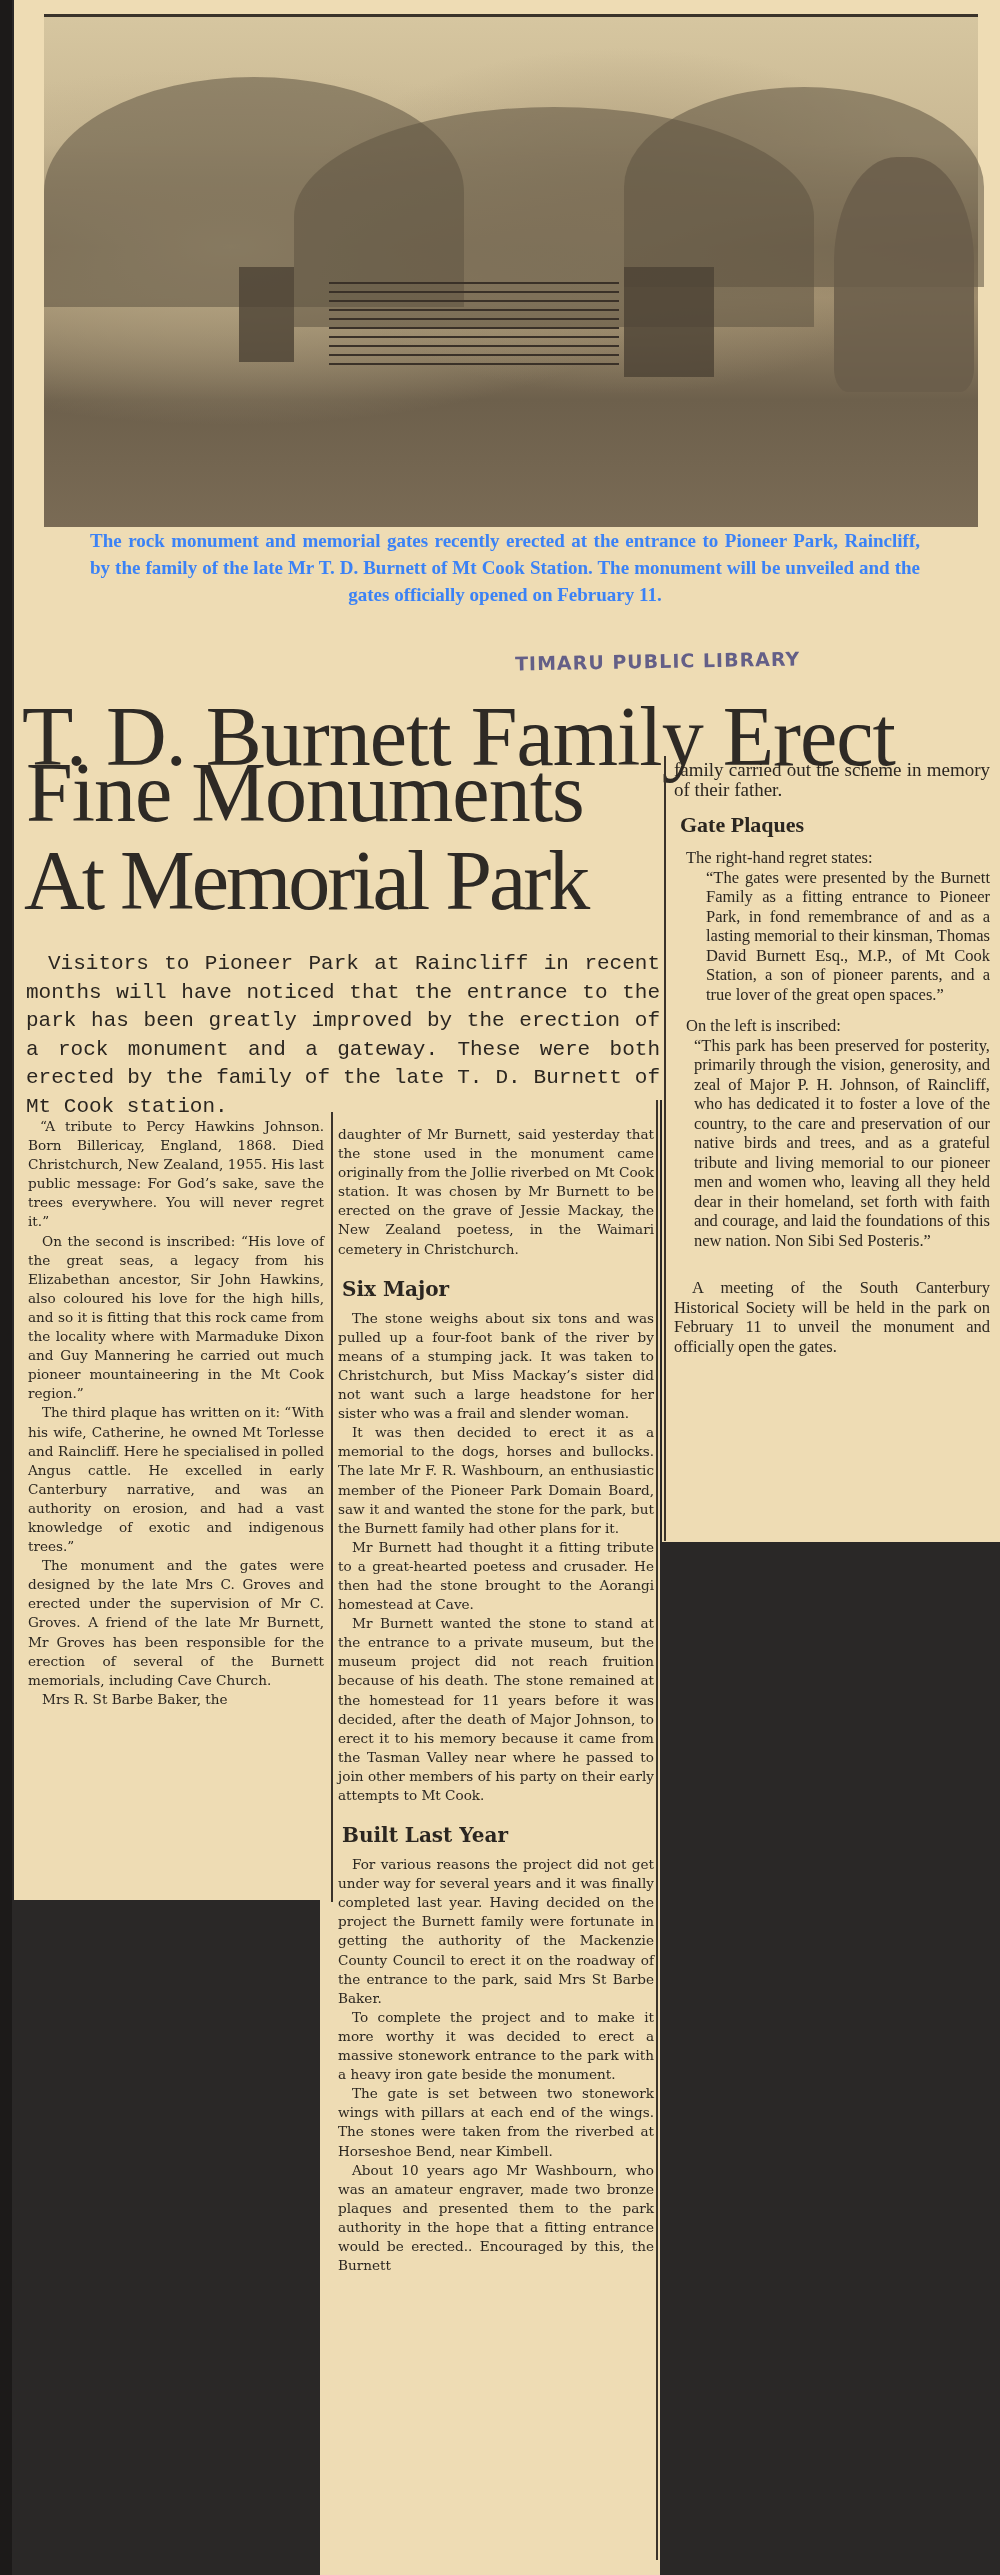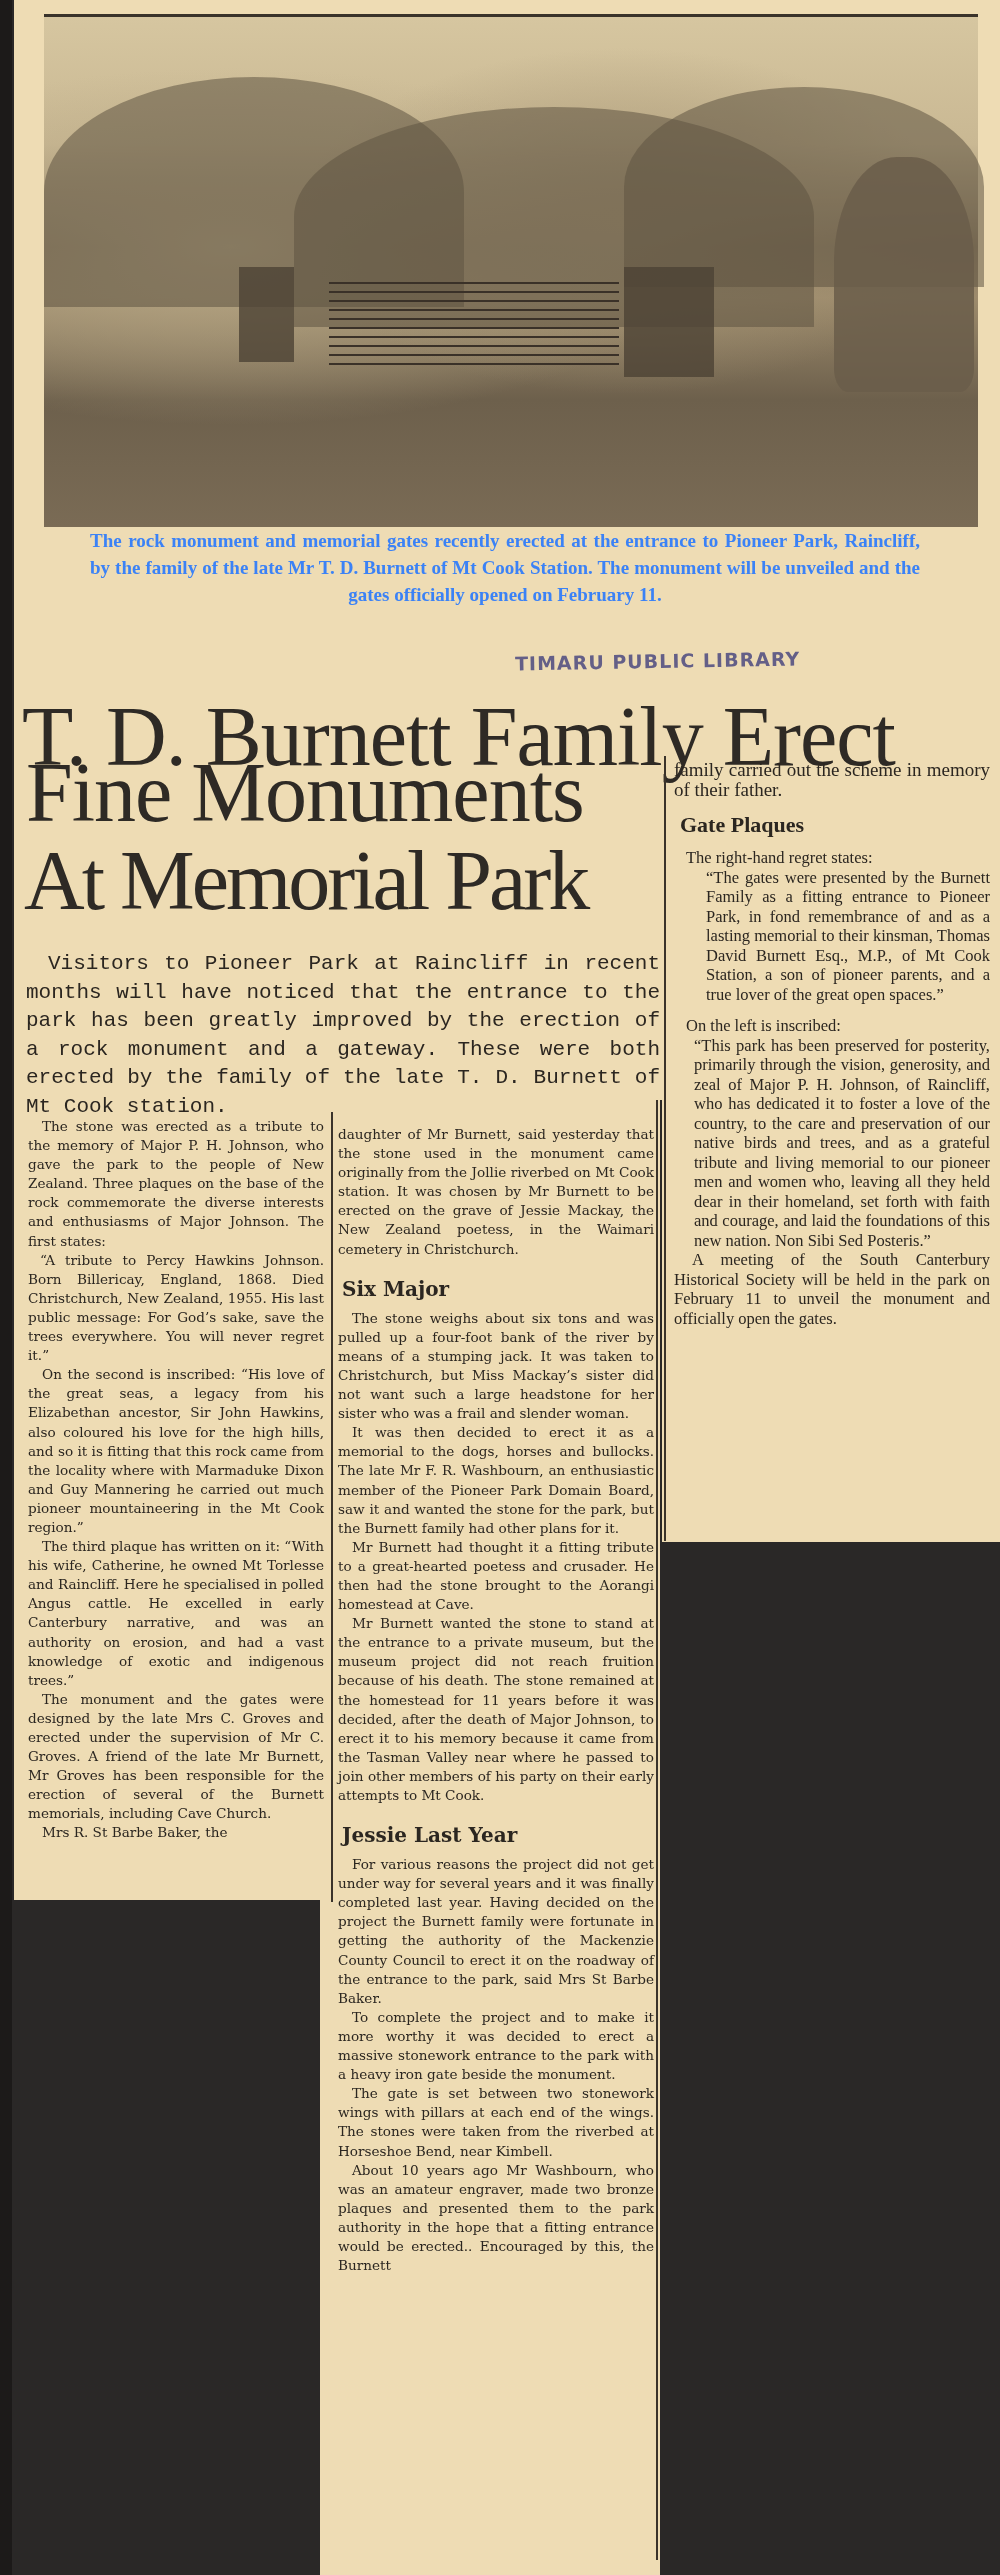--- a/index.html
+++ b/index.html
@@ -96,43 +96,42 @@
 <div class="headline h2">Fine Monuments</div>
 <div class="headline h3">At Memorial Park</div>
 
 <div class="vrule" style="left:664px;top:756px;height:785px;"></div>
 <div class="vrule" style="left:331px;top:1112px;height:790px;"></div>
 <div class="vrule" style="left:656px;top:1100px;height:1460px;"></div>
 
 <div class="lead">Visitors to Pioneer Park at Raincliff in recent months will have noticed that the entrance to the park has been greatly improved by the erection of a rock monument and a gateway. These were both erected by the family of the late T. D. Burnett of Mt Cook station.</div>
 
 <div class="col c1">
-  <p>The stone was erected as a tribute to the memory of Major P. H. Johnson, who gave the park to the people of New Zealand. Three plaques on the base of the rock commemorate the diverse interests and enthusiasms of Major Johnson. The first states:</p>
   <p class="q2">“A tribute to Percy Hawkins Johnson. Born Billericay, England, 1868. Died Christchurch, New Zealand, 1955. His last public message: For God’s sake, save the trees everywhere. You will never regret it.”</p>
   <p>On the second is inscribed: “His love of the great seas, a legacy from his Elizabethan ancestor, Sir John Hawkins, also coloured his love for the high hills, and so it is fitting that this rock came from the locality where with Marmaduke Dixon and Guy Mannering he carried out much pioneer mountaineering in the Mt Cook region.”</p>
   <p>The third plaque has written on it: “With his wife, Catherine, he owned Mt Torlesse and Raincliff. Here he specialised in polled Angus cattle. He excelled in early Canterbury narrative, and was an authority on erosion, and had a vast knowledge of exotic and indigenous trees.”</p>
   <p>The monument and the gates were designed by the late Mrs C. Groves and erected under the supervision of Mr C. Groves. A friend of the late Mr Burnett, Mr Groves has been responsible for the erection of several of the Burnett memorials, including Cave Church.</p>
   <p>Mrs R. St Barbe Baker, the</p>
 </div>
 
 <div class="col c2">
   <p class="noind">daughter of Mr Burnett, said yesterday that the stone used in the monument came originally from the Jollie riverbed on Mt Cook station. It was chosen by Mr Burnett to be erected on the grave of Jessie Mackay, the New Zealand poetess, in the Waimari cemetery in Christchurch.</p>
   <div class="subhead">Six Major</div>
   <p>The stone weighs about six tons and was pulled up a four-foot bank of the river by means of a stumping jack. It was taken to Christchurch, but Miss Mackay’s sister did not want such a large headstone for her sister who was a frail and slender woman.</p>
   <p>It was then decided to erect it as a memorial to the dogs, horses and bullocks. The late Mr F. R. Washbourn, an enthusiastic member of the Pioneer Park Domain Board, saw it and wanted the stone for the park, but the Burnett family had other plans for it.</p>
   <p>Mr Burnett had thought it a fitting tribute to a great-hearted poetess and crusader. He then had the stone brought to the Aorangi homestead at Cave.</p>
   <p>Mr Burnett wanted the stone to stand at the entrance to a private museum, but the museum project did not reach fruition because of his death. The stone remained at the homestead for 11 years before it was decided, after the death of Major Johnson, to erect it to his memory because it came from the Tasman Valley near where he passed to join other members of his party on their early attempts to Mt Cook.</p>
-  <div class="subhead">Jessie Last Year</div>
+  <div class="subhead">Built Last Year</div>
   <p>For various reasons the project did not get under way for several years and it was finally completed last year. Having decided on the project the Burnett family were fortunate in getting the authority of the Mackenzie County Council to erect it on the roadway of the entrance to the park, said Mrs St Barbe Baker.</p>
   <p>To complete the project and to make it more worthy it was decided to erect a massive stonework entrance to the park with a heavy iron gate beside the monument.</p>
   <p>The gate is set between two stonework wings with pillars at each end of the wings. The stones were taken from the riverbed at Horseshoe Bend, near Kimbell.</p>
   <p>About 10 years ago Mr Washbourn, who was an amateur engraver, made two bronze plaques and presented them to the park authority in the hope that a fitting entrance would be erected.. Encouraged by this, the Burnett</p>
 </div>
 
 <div class="col c3">
   <p class="noind c3-lead">family carried out the scheme in memory of their father.</p>
   <div class="c3-subhead">Gate Plaques</div>
   <div class="plq plq-label">The right-hand regret states:</div>
   <div class="plq plq-text">“The gates were presented by the Burnett Family as a fitting entrance to Pioneer Park, in fond remembrance of and as a lasting memorial to their kinsman, Thomas David Burnett Esq., M.P., of Mt Cook Station, a son of pioneer parents, and a true lover of the great open spaces.”</div>
   <div class="plq plq-label" style="margin-top:12px;">On the left is inscribed:</div>
   <div class="plq plq-text" style="padding-left:20px;">“This park has been preserved for posterity, primarily through the vision, generosity, and zeal of Major P. H. Johnson, of Raincliff, who has dedicated it to foster a love of the country, to the care and preservation of our native birds and trees, and as a grateful tribute and living memorial to our pioneer men and women who, leaving all they held dear in their homeland, set forth with faith and courage, and laid the foundations of this new nation. Non Sibi Sed Posteris.”</div>
-  <p class="plq" style="margin-top:0;text-indent:18px;text-align:justify;">A meeting of the South Canterbury Historical Society will be held in the park on February 11 to unveil the monument and officially open the gates.</p>
+  <p class="plq" style="margin-top:28px;text-indent:18px;text-align:justify;">A meeting of the South Canterbury Historical Society will be held in the park on February 11 to unveil the monument and officially open the gates.</p>
 </div>
 
 </body></html>

